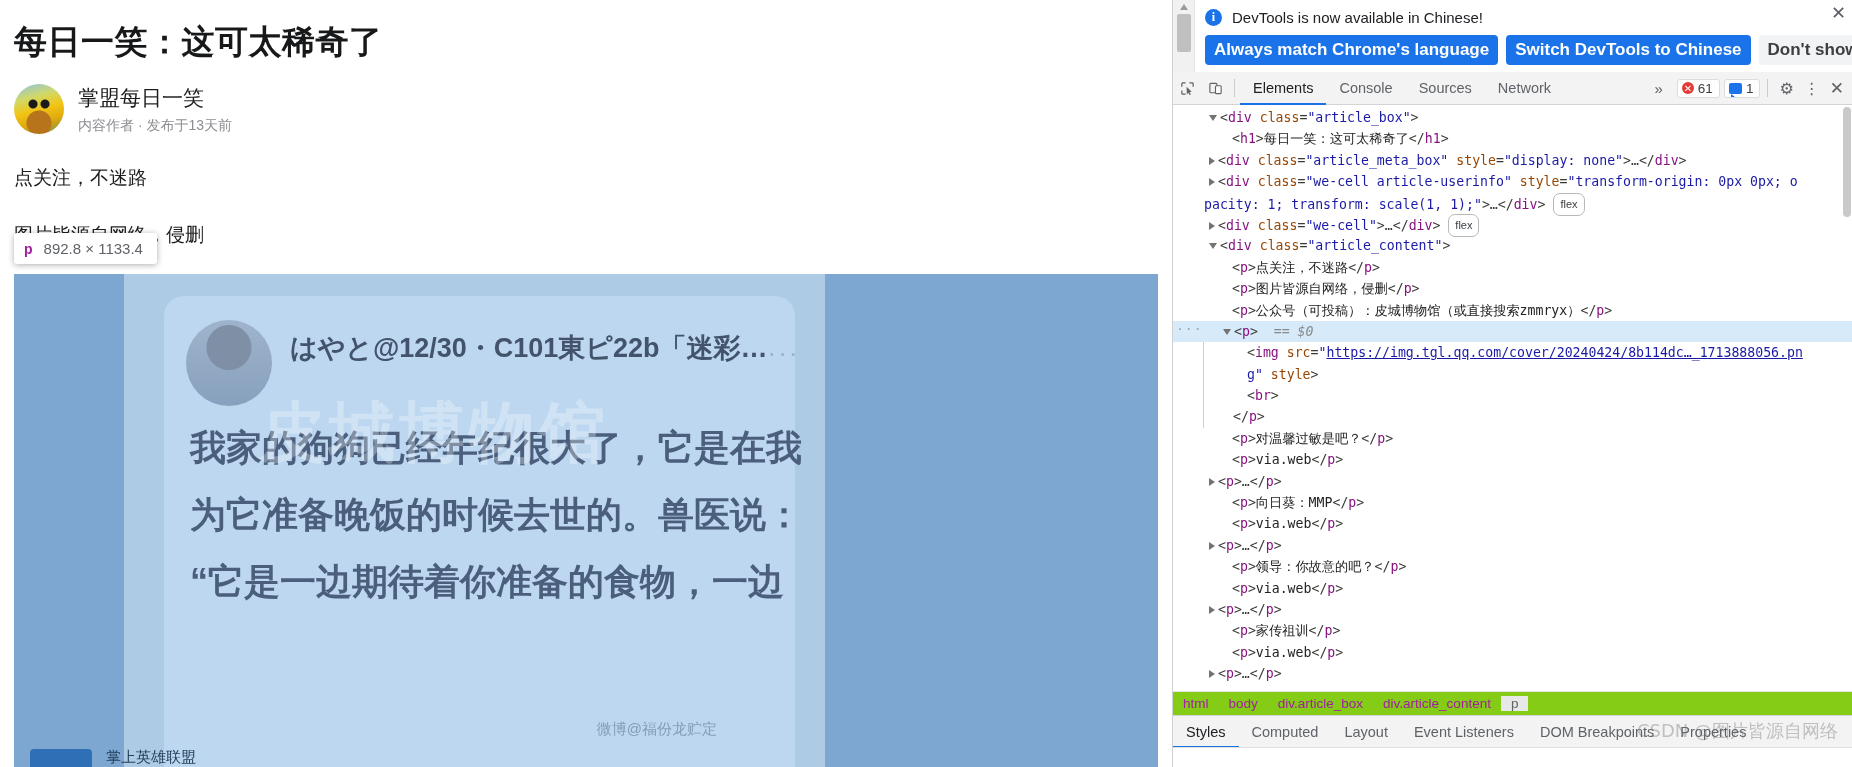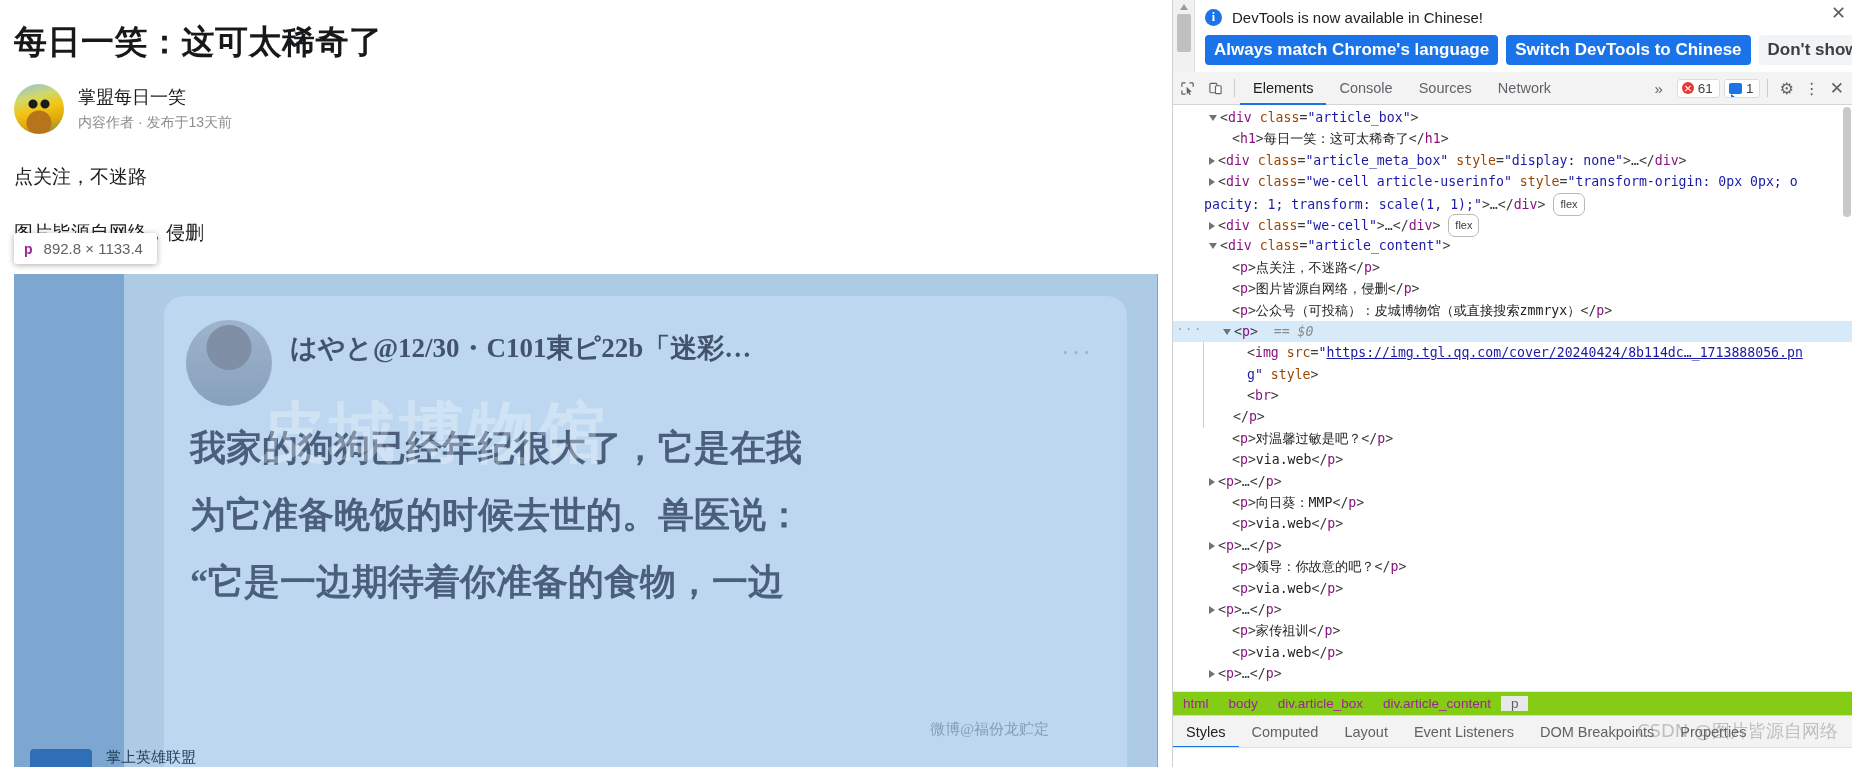--- a/index.html
+++ b/index.html
@@ -28,21 +28,21 @@
   #avatar {
     width: 50px; height: 50px; border-radius: 50%;
     background:
       radial-gradient(circle at 38% 40%, #1b1b1b 0 4px, rgba(0,0,0,0) 5px),
       radial-gradient(circle at 62% 40%, #1b1b1b 0 4px, rgba(0,0,0,0) 5px),
       radial-gradient(circle at 50% 78%, #b8741a 0 12px, rgba(0,0,0,0) 13px),
       linear-gradient(165deg, #8fc1e3 0%, #cfd96a 28%, #f2c516 50%, #e0a90c 72%, #6e8f4a 100%);
     flex: 0 0 50px;
   }
   #user-text { margin-left: 14px; }
-  #username { font-size: 18px; color: #1d1d1f; line-height: 1.35; }
+  #username { font-size: 21px; color: #1d1d1f; line-height: 1.35; }
   #usermeta { font-size: 14px; color: #8d8d92; margin-top: 5px; }
 
   .para {
     font-size: 19px; color: #1d1d1f; margin: 30px 0 0 14px;
     line-height: 1.4;
   }
   #para-3 { position: relative; }
 
   
   #inspect-tooltip {
@@ -59,24 +59,23 @@
 
   
   #element-highlight {
     position: absolute; left: 14px; top: 274px;
     width: 1144px; height: 493px;
     background: #7da7d0;
     overflow: hidden;
   }
   #img-figure {
     position: absolute; left: 110px; top: 0;
-    width: 1033px; height: 493px;
+    width: 701px; height: 493px;
     background: #aecbe6;
     overflow: hidden;
-    font-family: Liberation Serif, serif;
   }
   #img-card {
     position: absolute; left: 40px; top: 22px; right: 30px; bottom: -60px;
     background: #bcd7ef; border-radius: 20px;
   }
   #tw-head { display: flex; align-items: flex-start; padding: 24px 0 0 22px; }
   #tw-avatar {
     width: 86px; height: 86px; border-radius: 50%;
     background: radial-gradient(circle at 50% 32%, #7f8fa6 0 22px, rgba(0,0,0,0) 23px),
                 linear-gradient(180deg,#9fb4cc 0%, #87a0bd 100%);

